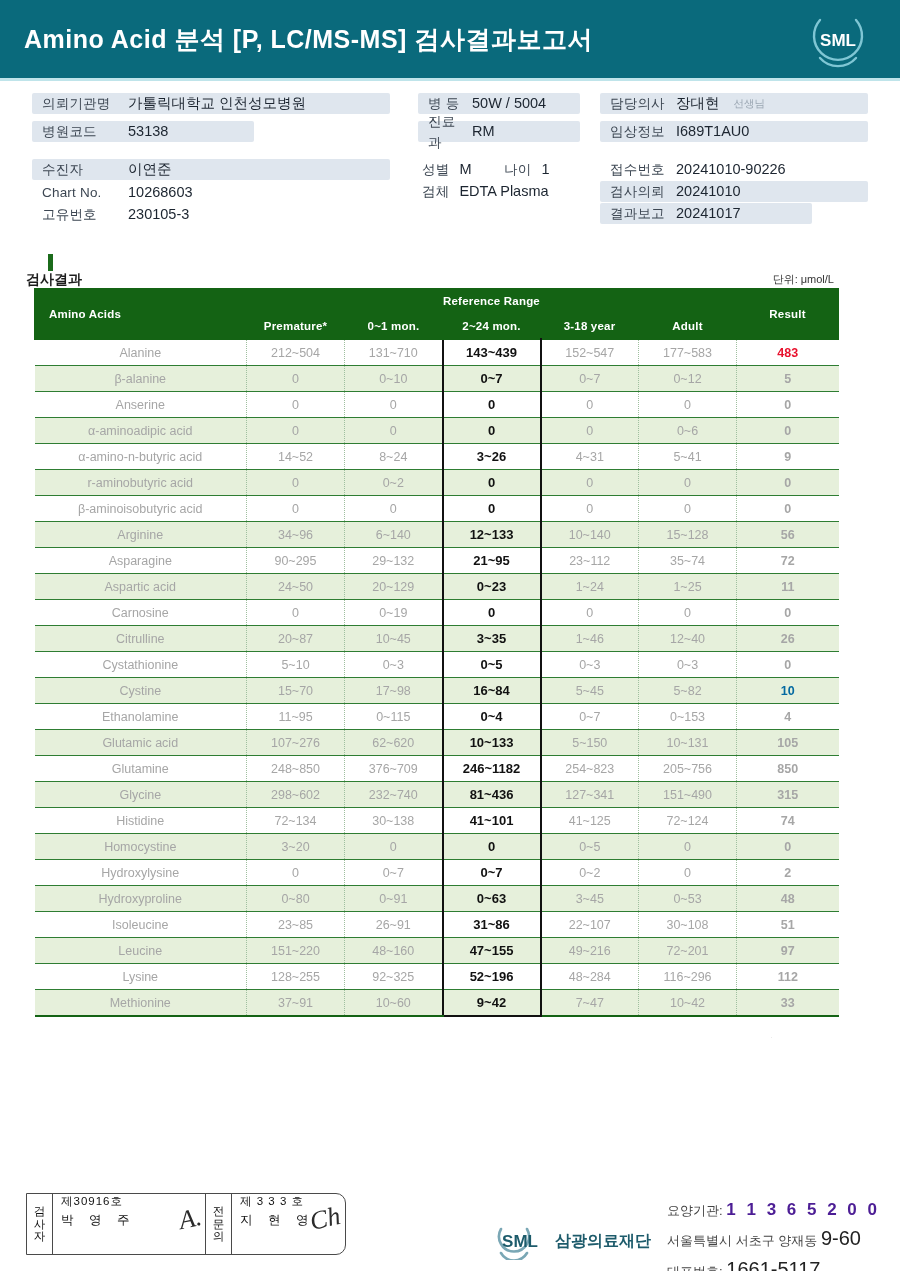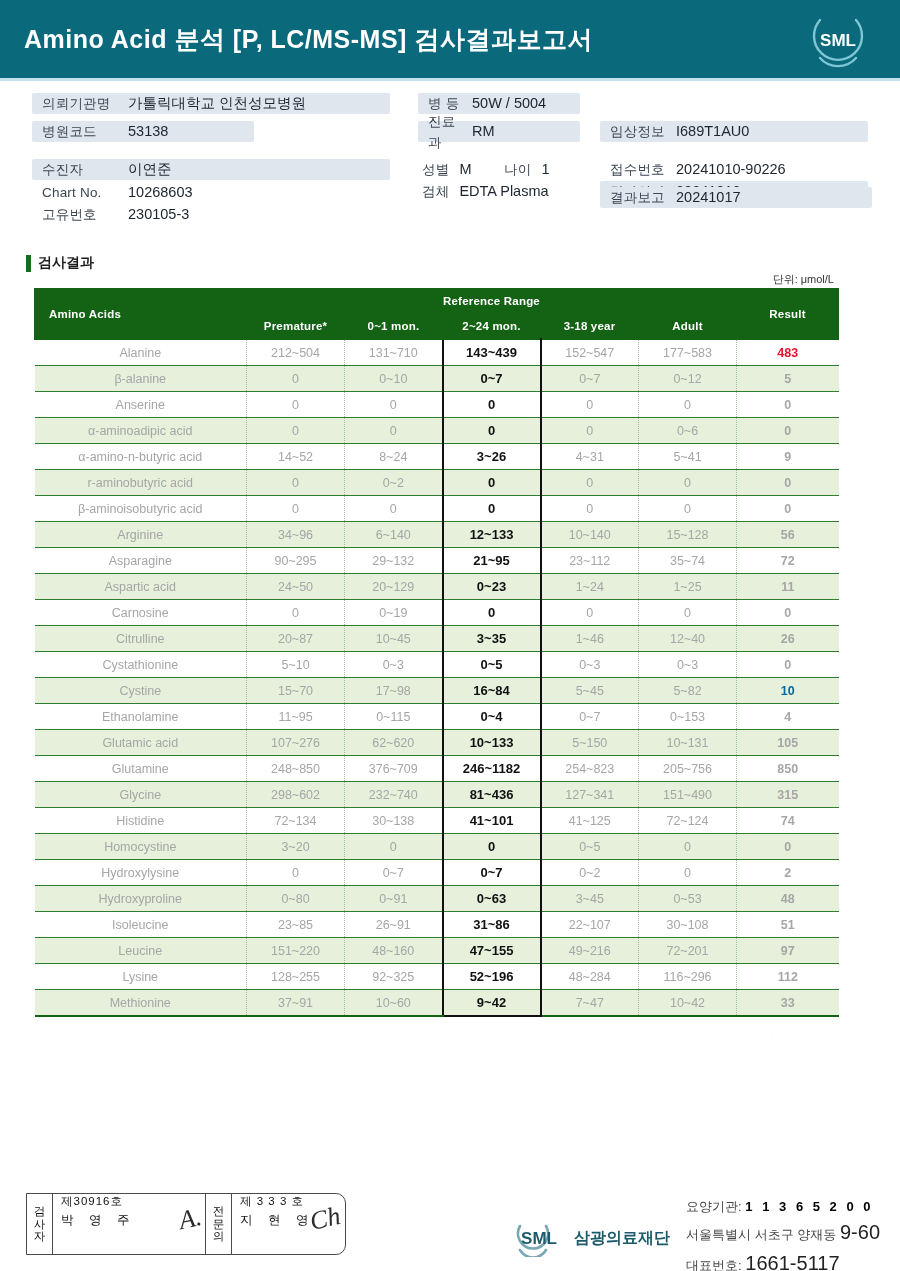--- a/index.html
+++ b/index.html
@@ -71,21 +71,21 @@
     color: #9aa6b2;
     font-size: 10.5px;
     padding-left: 14px;
   }
 
   
   .section-title {
     position: absolute;
     left: 26px; top: 254px;
     display: flex; align-items: center;
-    font-size: 14px; font-weight: 700; color: #1d1d1d;
+    font-size: 14px; font-weight: 700; color: #1d1d1d; flex-direction: column;
   }
   .section-title .bar {
     width: 5px; height: 17px;
     background: #1b6b1b;
     margin-right: 7px;
   }
   .unit-note {
     position: absolute;
     right: 66px; top: 272px;
     font-size: 11px; color: #333;
@@ -194,21 +194,21 @@
     right: 20px; top: 1197px;
     display: flex; align-items: center;
   }
   .foot-logo-wrap { display: flex; align-items: center; margin-right: 16px; }
   .foot-logo { width: 62px; height: 38px; }
   .foot-brand {
     font-size: 16px; font-weight: 700; color: #1d5b6b;
     margin-left: 4px; white-space: nowrap;
   }
   .foot-lines { font-size: 13px; color: #333; line-height: 1.55; }
-  .foot-lines .big { font-size: 13px; letter-spacing: 3px; font-weight: 600; color: #000000; }
+  .foot-lines .big { font-size: 17px; letter-spacing: 3px; font-weight: 600; color: #4c1d95; }
   .foot-lines .mid { font-size: 20px; color: #222; margin-top: 16px; }
   .foot-lines .lbl2 { color: #444; }
 
   .watermark {
     position: absolute;
     left: 770px; top: 1032px;
     font-size: 9px; color: #e9e9e9;
   }
 </style>
 </head>
@@ -237,20 +237,25 @@
 
   <div class="field shaded" style="left:418px; top:12px; width:162px;">
     <span class="lbl" style="width:44px;">병  등</span>
     <span class="val">50W / 5004</span>
   </div>
   <div class="field shaded" style="left:418px; top:40px; width:162px;">
     <span class="lbl" style="width:44px;">진료과</span>
     <span class="val">RM</span>
   </div>
 
+  <div class="field shaded" style="left:600px; top:12px; width:268px;">
+    <span class="lbl" style="width:66px;">담당의사</span>
+    <span class="val">장대현</span>
+    <span class="suffix">선생님</span>
+  </div>
   <div class="field shaded" style="left:600px; top:40px; width:268px;">
     <span class="lbl" style="width:66px;">임상정보</span>
     <span class="val">I689T1AU0</span>
   </div>
 
   <div class="field shaded" style="left:32px; top:78px; width:358px;">
     <span class="lbl" style="width:86px;">수진자</span>
     <span class="val">이연준</span>
   </div>
   <div class="field" style="left:32px; top:101px;">
@@ -276,21 +281,21 @@
   </div>
 
   <div class="field" style="left:600px; top:78px;">
     <span class="lbl" style="width:66px; padding-left:10px;">접수번호</span>
     <span class="val">20241010-90226</span>
   </div>
   <div class="field shaded" style="left:600px; top:100px; width:268px;">
     <span class="lbl" style="width:66px;">검사의뢰</span>
     <span class="val">20241010</span>
   </div>
-  <div class="field shaded" style="left:600px; top:106px; width:272px;">
+  <div class="field shaded" style="left:600px; top:122px; width:212px;">
     <span class="lbl" style="width:66px;">결과보고</span>
     <span class="val">20241017</span>
   </div>
 </div>
 
 <div class="section-title">
   <span class="bar"></span>
   <span>검사결과</span>
 </div>
 <div class="unit-note">단위: μmol/L</div>

